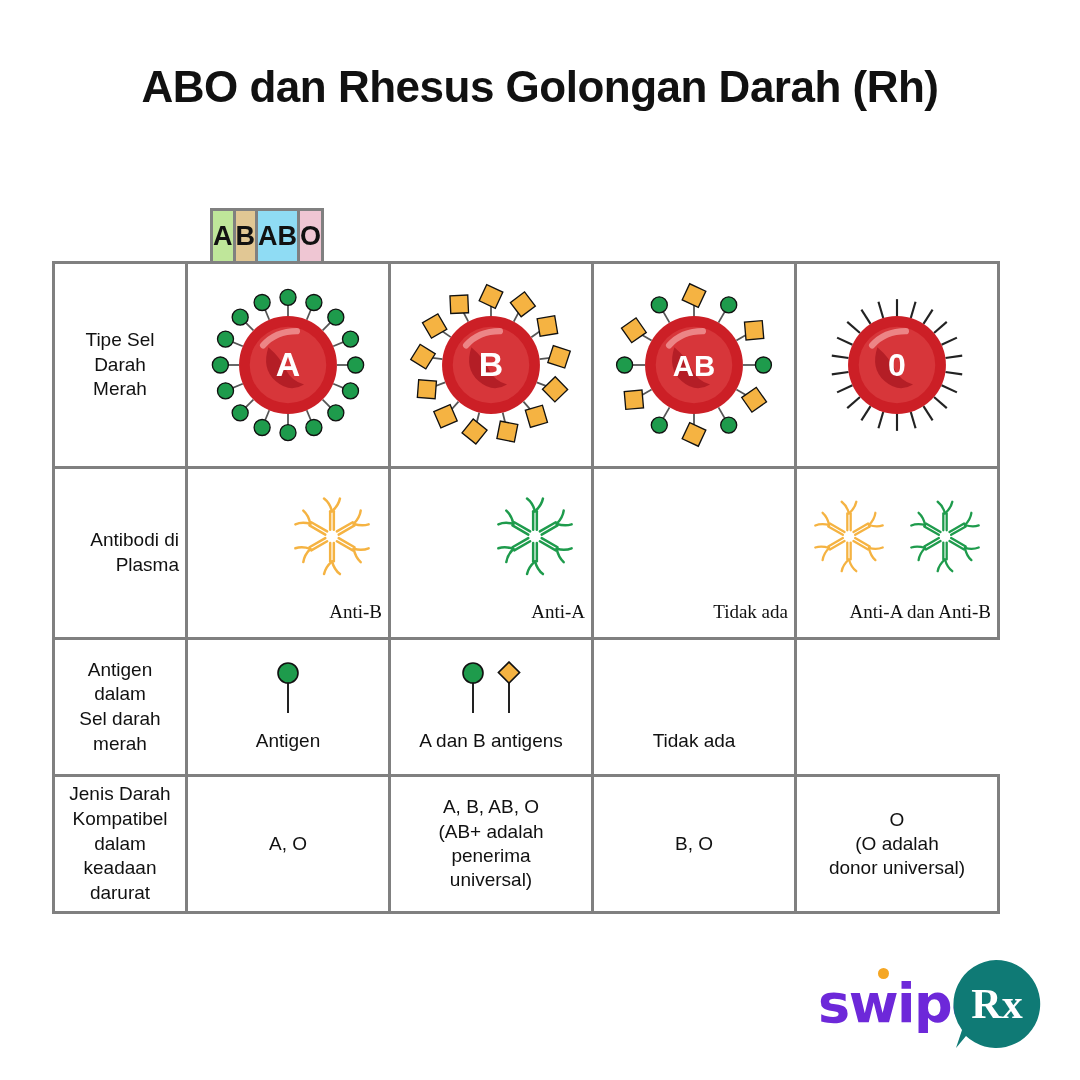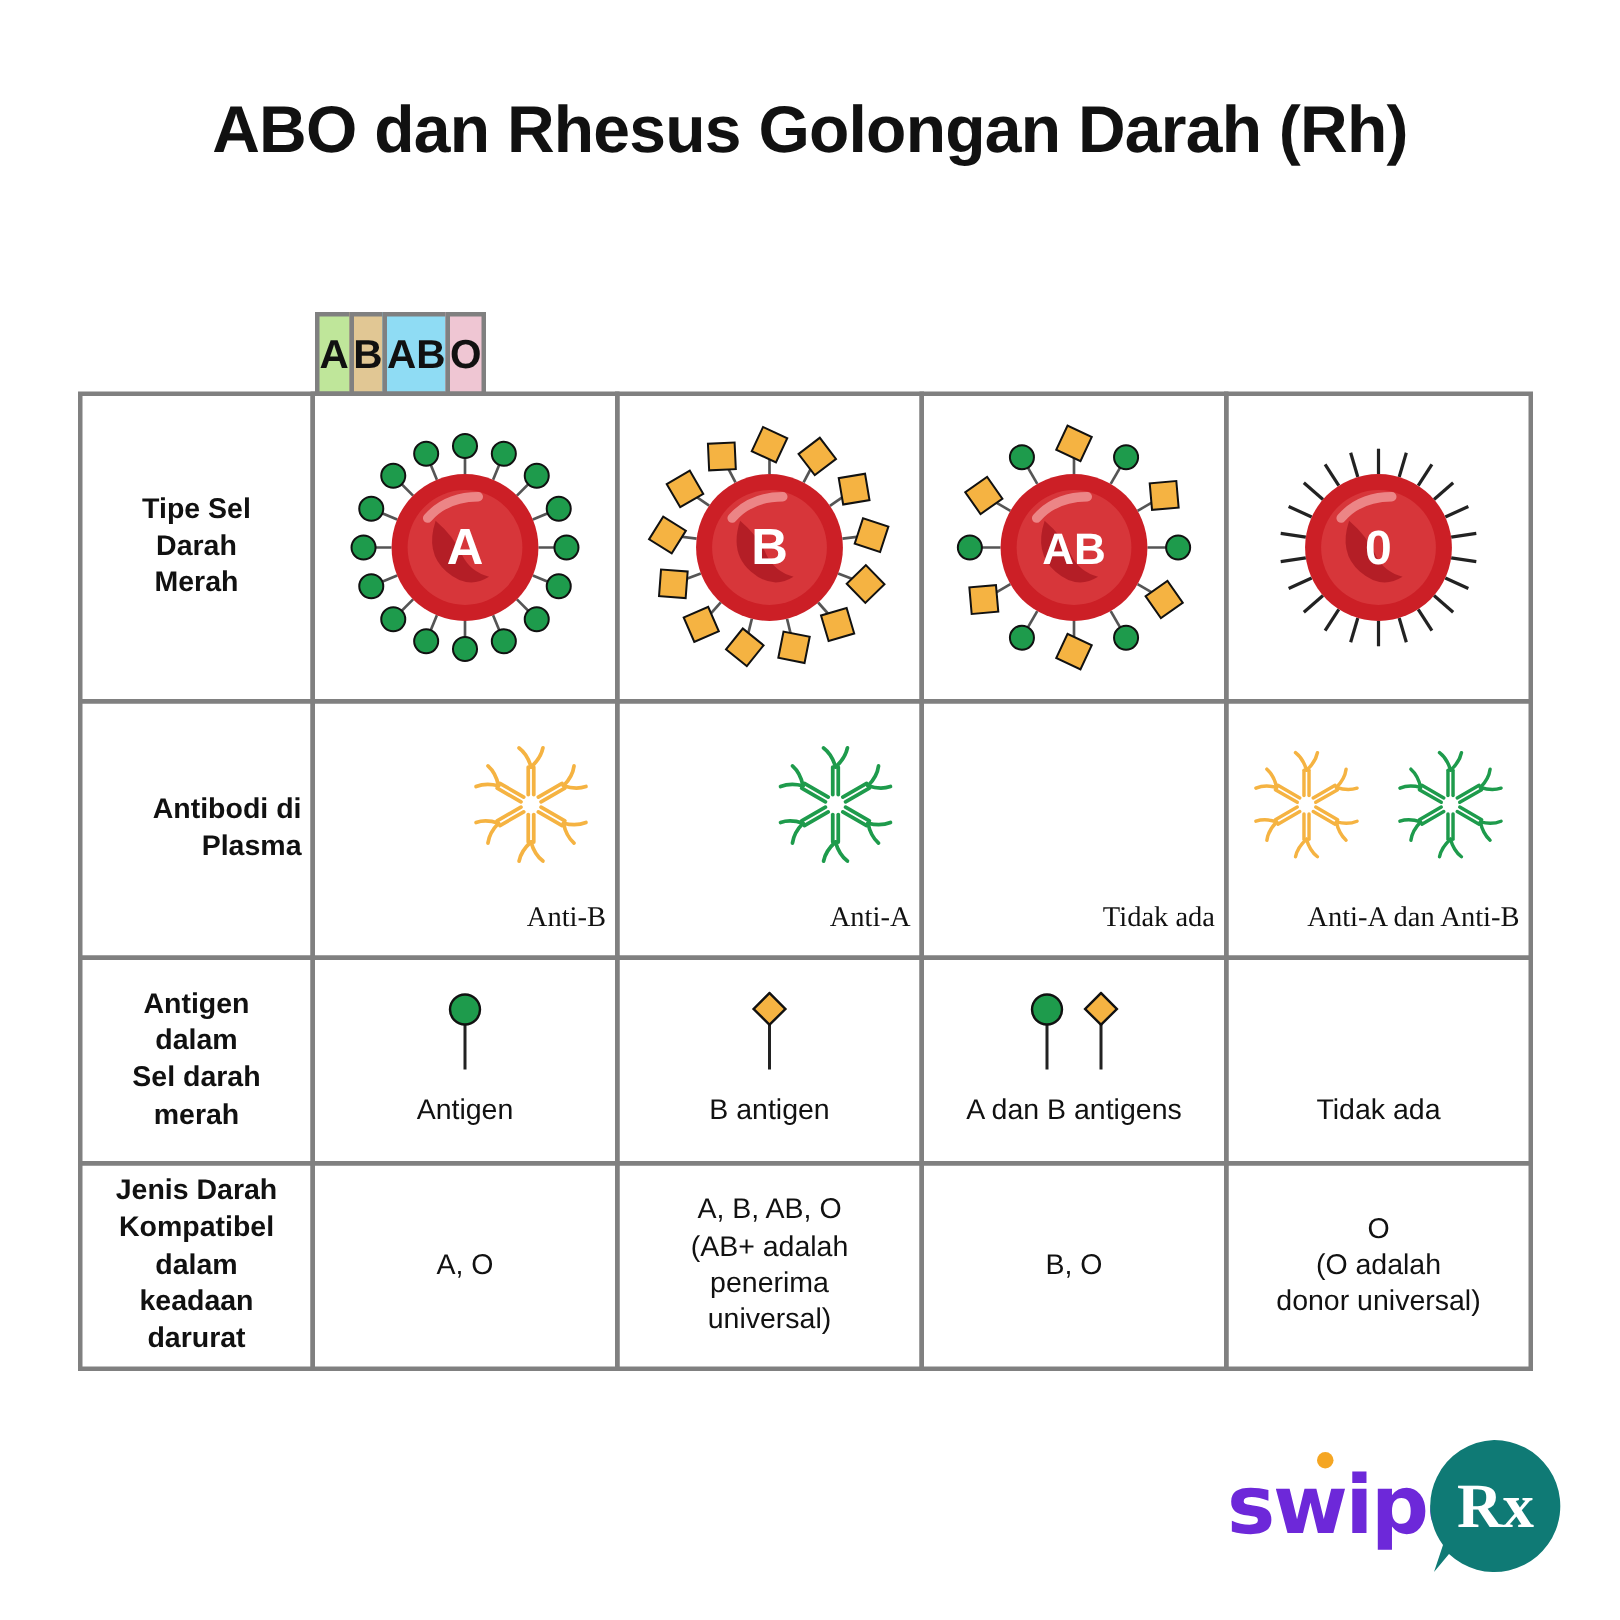--- a/index.html
+++ b/index.html
@@ -42,22 +42,22 @@
     border:3px solid #808080;
     margin-left:-3px;margin-top:-3px;
     display:flex;flex-direction:column;
     align-items:center;justify-content:center;
     text-align:center;
     font-size:19px;line-height:1.28;
     color:#111111;
     padding:4px 6px;
   }
   .labelcell{
-    width:158px;flex:none;
-    font-weight:bold;font-size:19px;line-height:1.3;
+    width:136px;flex:none;
+    font-weight:normal;font-size:19px;line-height:1.3;
   }
   .datacell{width:206px;flex:none;}
 
   .r1{height:208px;}
   .r2{height:174px;align-items:flex-end;}
   .r3{height:140px;}
   .r4{height:140px;}
   .art{display:flex;align-items:center;justify-content:center;}
 
   
@@ -431,29 +431,20 @@
       <div class="cell datacell r3">
         <div class="agwrap">
           <svg width="34" height="58" viewBox="0 0 34 58">
             <line x1="17" y1="14" x2="17" y2="52" stroke="#222222" stroke-width="2"></line>
             <circle cx="17" cy="12" r="10" fill="#1E9B4C" stroke="#111111" stroke-width="1.6"></circle>
           </svg>
         </div>
         <div class="agcap">Antigen</div>
       </div>
 
-      <div class="cell datacell r3">
-        <div class="agwrap">
-          <svg width="34" height="58" viewBox="0 0 34 58">
-            <line x1="17" y1="16" x2="17" y2="52" stroke="#222222" stroke-width="2"></line>
-            <rect x="17" y="1" width="15" height="15" fill="#F5B342" stroke="#111111" stroke-width="1.6" transform="rotate(45 17 1)"></rect>
-          </svg>
-        </div>
-        <div class="agcap">B antigen</div>
-      </div>
 
       <div class="cell datacell r3">
         <div class="agwrap">
           <svg width="30" height="58" viewBox="0 0 30 58">
             <line x1="15" y1="14" x2="15" y2="52" stroke="#222222" stroke-width="2"></line>
             <circle cx="15" cy="12" r="10" fill="#1E9B4C" stroke="#111111" stroke-width="1.6"></circle>
           </svg>
           <svg width="30" height="58" viewBox="0 0 30 58">
             <line x1="15" y1="16" x2="15" y2="52" stroke="#222222" stroke-width="2"></line>
             <rect x="15" y="1" width="15" height="15" fill="#F5B342" stroke="#111111" stroke-width="1.6" transform="rotate(45 15 1)"></rect>

